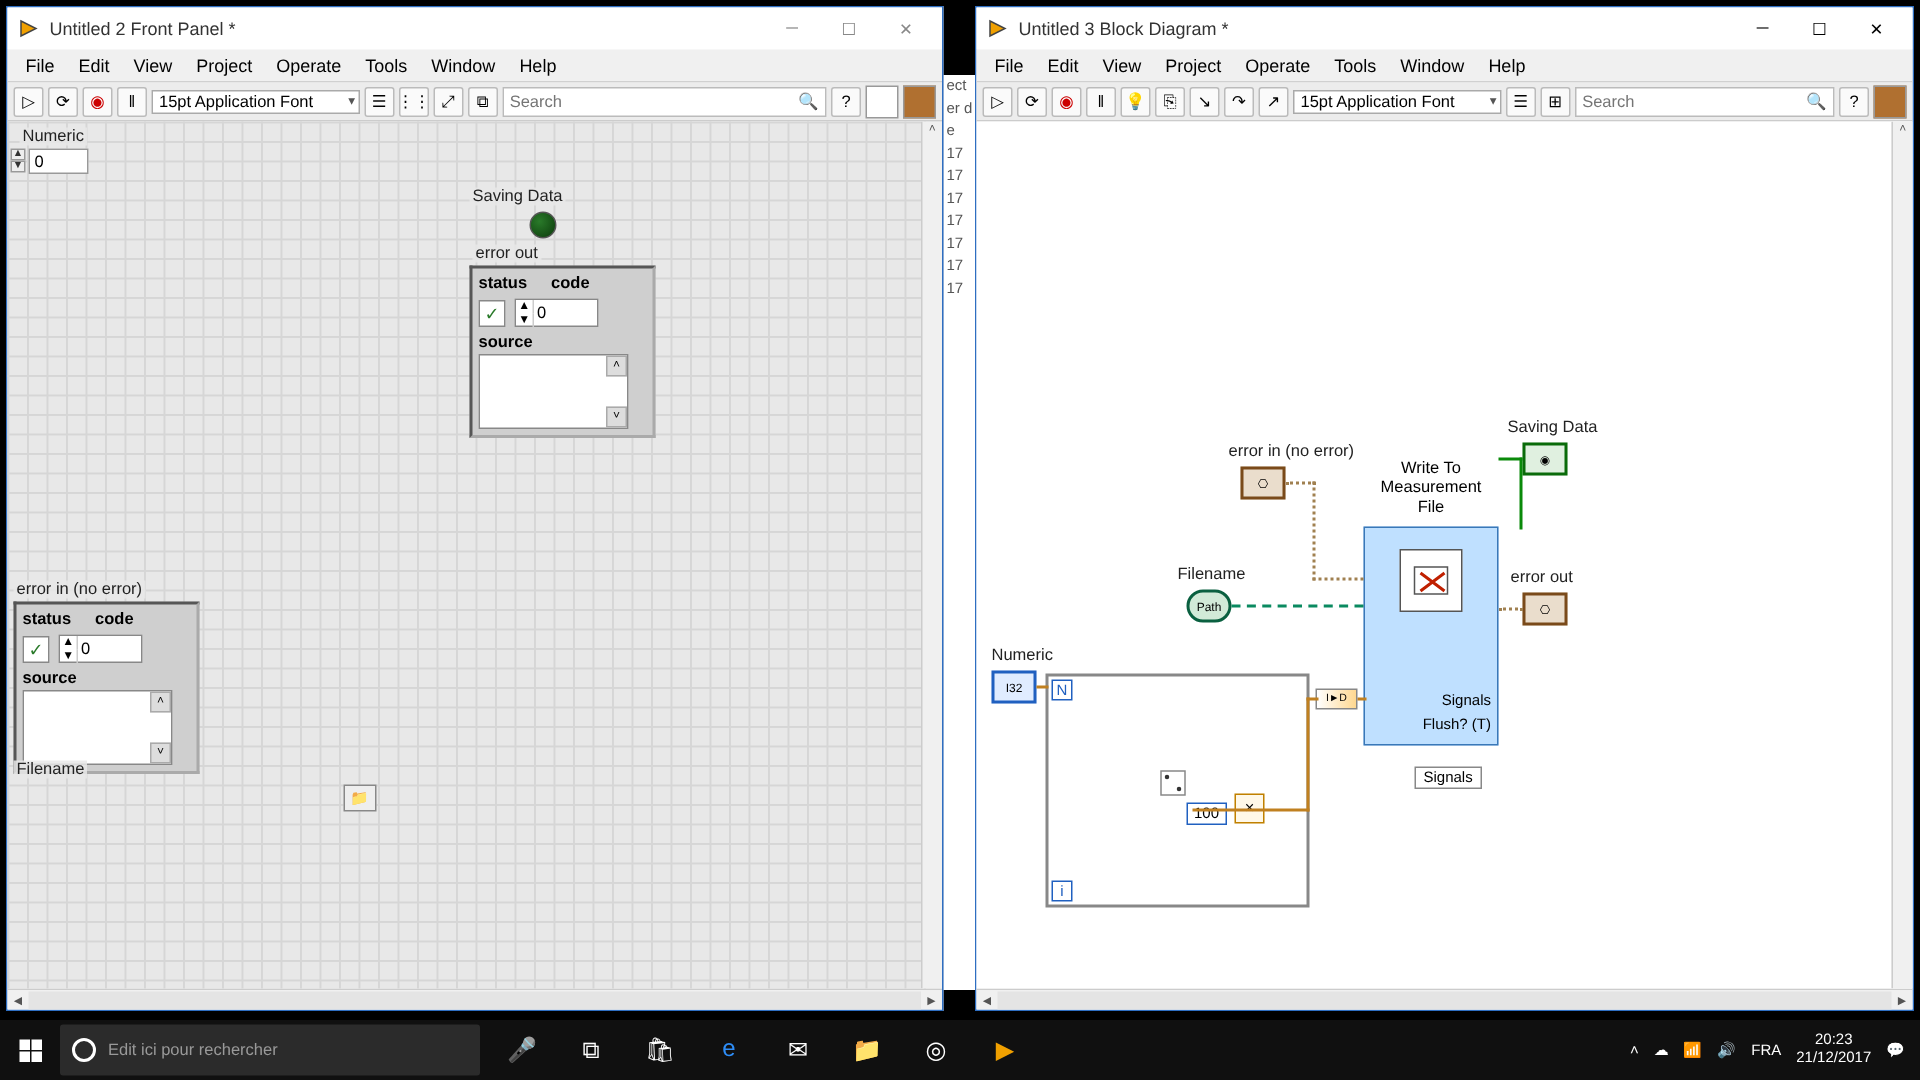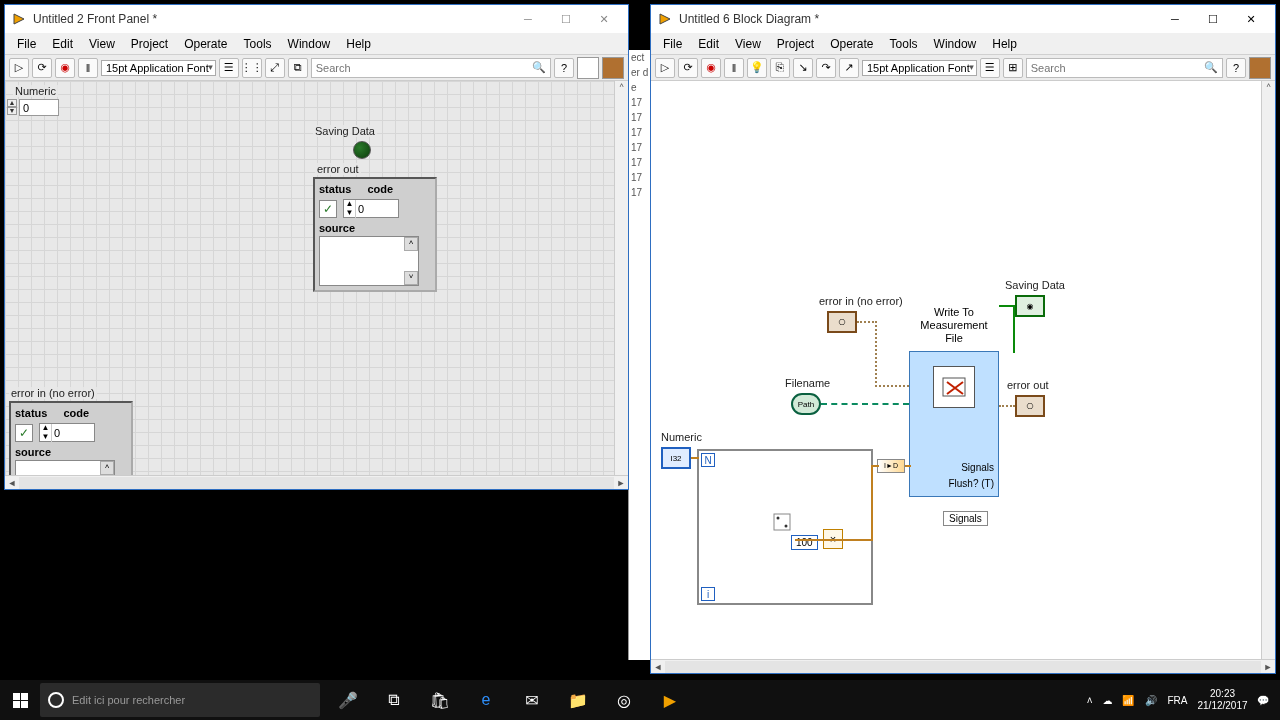--- a/index.html
+++ b/index.html
@@ -1,34 +1,34 @@
 <!DOCTYPE html>
 <html><head>
 <meta charset="utf-8">
 <style>
 * { box-sizing: border-box; margin: 0; padding: 0; font-family: 'Segoe UI', Tahoma, sans-serif; }
 body { width: 1280px; height: 720px; background: #000; overflow: hidden; position: relative; }
 
 .window { position: absolute; background: #fff; border: 1px solid #2e6ec1; display: flex; flex-direction: column; }
-.window.fp { left: 4px; top: 4px; width: 625px; height: 486px; }
+.window.fp { left: 4px; top: 4px; width: 625px; height: 670px; }
 .window.bd { left: 650px; top: 4px; width: 626px; height: 670px; }
 
 .titlebar { height: 28px; background: #fff; display: flex; align-items: center; padding: 0 6px; font-size: 12px; }
 .titlebar .ticon { width: 16px; height: 16px; margin-right: 6px; display: inline-flex; align-items: center; justify-content: center; }
 .titlebar .title { flex: 1; color: #333; }
 .winbtns { display: flex; gap: 2px; }
 .winbtn { width: 36px; height: 22px; display: flex; align-items: center; justify-content: center; font-size: 11px; cursor: pointer; }
 .inactive .winbtn { color: #888; }
 
 .menubar { height: 22px; background: #f0f0f0; display: flex; align-items: center; padding: 0 4px; font-size: 12px; border-bottom: 1px solid #d0d0d0; }
 .menubar .mitem { padding: 2px 8px; cursor: pointer; }
 
 .toolbar { height: 26px; background: #ececec; display: flex; align-items: center; padding: 2px 4px; gap: 3px; border-bottom: 1px solid #ccc; font-size: 11px; }
 .tbtn { width: 20px; height: 20px; border: 1px solid #bbb; background: #fafafa; display: inline-flex; align-items: center; justify-content: center; cursor: pointer; border-radius: 2px; }
-.fontsel { border: 1px solid #aaa; background: #fff; padding: 1px 6px 1px 4px; font-size: 11px; position: relative; cursor: pointer; }
+.fontsel { border: 1px solid #aaa; background: #fff; padding: 1px 30px 1px 4px; font-size: 11px; position: relative; cursor: pointer; }
 .fontsel::after { content:'▾'; position:absolute; right:2px; font-size:9px; color:#555; }
 .search { flex: 1; display: flex; align-items: center; border: 1px solid #bbb; background: #fff; height: 20px; padding: 0 4px; }
 .search input { border: none; outline: none; flex: 1; font-size: 11px; color: #888; background: transparent; }
 .grid-icon { width: 22px; height: 22px; border: 1px solid #999; background: #fff; display: inline-block; }
 
 .canvas { flex: 1; position: relative; overflow: hidden; }
 .fp .canvas { background-color: #e8e8e8; background-image: linear-gradient(#d6d6d6 1px, transparent 1px), linear-gradient(90deg, #d6d6d6 1px, transparent 1px); background-size: 13px 13px; }
 .bd .canvas { background: #fff; }
 
 .scrollbar-h { height: 14px; background: #f0f0f0; border-top: 1px solid #ccc; display: flex; align-items: center; }
@@ -228,21 +228,21 @@
   </div>
 </div>
 
 <div class="window bd">
   <div class="titlebar">
     <span class="ticon">
       <svg width="14" height="14">
           <polygon points="2,2 12,7 2,12" fill="#f0a000" stroke="#444"></polygon>
         </svg>
     </span>
-    <span class="title">Untitled 6 Block Diagram *</span>
+    <span class="title">Untitled 3 Block Diagram *</span>
     <div class="winbtns">
       <div class="winbtn">─</div>
       <div class="winbtn">☐</div>
       <div class="winbtn close">✕</div>
     </div>
   </div>
   <div class="menubar">
     <span class="mitem">File</span>
     <span class="mitem">Edit</span>
     <span class="mitem">View</span>

